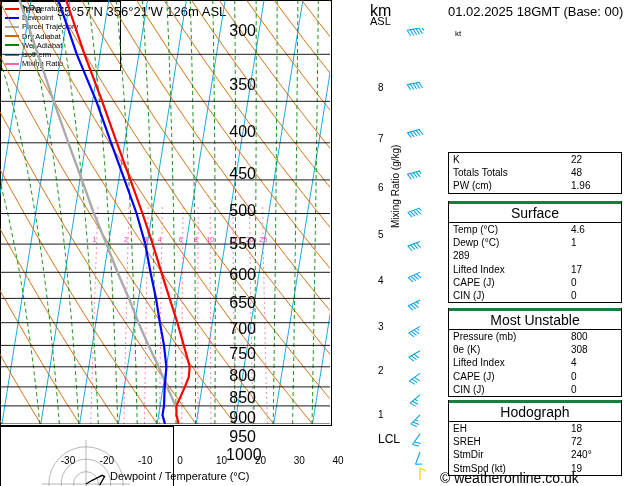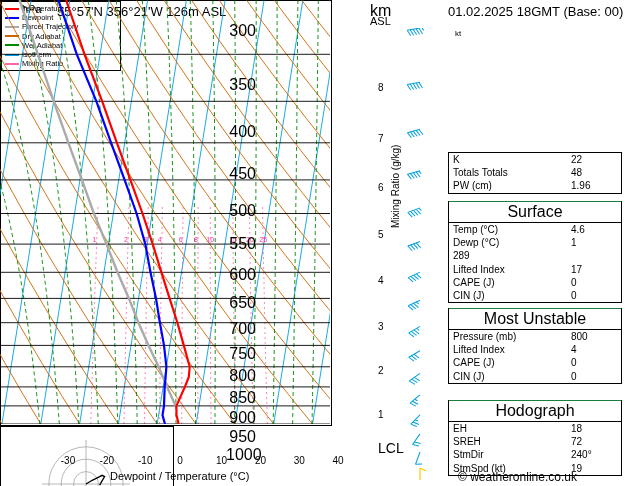--- a/index.html
+++ b/index.html
@@ -21,47 +21,47 @@
 
   .ylab{position:absolute;right:373px;font-size:16px;color:#000;text-align:right;width:30px;}
   .kmlab{position:absolute;left:378px;font-size:10px;color:#000;}
 
   .xlab{position:absolute;top:455px;font-size:10px;color:#000;width:40px;text-align:left;}
   .xtitle{left:110px;top:470px;font-size:11px;color:#000;}
 
   .mixlabel{left:390px;top:228px;font-size:10px;color:#000;
             transform:rotate(-90deg);transform-origin:0 0;white-space:nowrap;}
 
-  .lcl{left:378px;top:432px;font-size:14px;color:#000;margin-top:8px;}
+  .lcl{left:378px;top:432px;font-size:12px;color:#000;}
 
   
   #legend{left:228px;top:31px;width:112px;background:#fff;border:1px solid #000;padding:2px 3px;font-size:7.5px;line-height:9.2px;}
   #legend .row{display:flex;align-items:center;}
   #legend .sw{width:14px;height:2px;margin-right:3px;flex:0 0 14px;}
 
   
   #barbs{left:404px;top:28px;width:34px;height:452px;}
 
   
   #hodo{left:448px;top:26px;width:172px;height:116px;border:1px solid #000;background:#fff;}
   .hodo-kt{left:455px;top:29px;font-size:8px;color:#000;}
 
   
   .tbl{position:absolute;left:448px;width:172px;border:1px solid #000;border-top:none;background:#fff;
        font-size:10px;color:#000;}
-  .tbl .hdrrow{text-align:center;border-top:1px solid #15803d;border-bottom:1px solid #000;font-size:16px;padding:1px 0;}
+  .tbl .hdrrow{text-align:center;border-top:3px solid #15803d;border-bottom:1px solid #000;font-size:14px;padding:1px 0;}
   .tbl .r{display:flex;padding:0 4px;line-height:13.2px;}
   .tbl .r .k{flex:1 1 auto;}
   .tbl .r .v{flex:0 0 46px;text-align:left;}
   .tbl.first{top:152px;border-top:1px solid #000;}
   .tbl.t2{top:201px;}
   .tbl.t3{top:308px;}
   .tbl.t4{top:400px;}
 
-  .copy{left:458px;top:470px;font-size:12px;color:#000;}
+  .copy{left:440px;top:470px;font-size:14px;color:#000;}
 </style>
 </head>
 <body>
 
 <div id="root">
 
   <div class="abs hdr-unit">hPa</div>
   <div class="abs hdr-coords">55°57'N  356°21'W  126m ASL</div>
   <div class="abs hdr-km">km</div>
   <div class="abs hdr-asl">ASL</div>
@@ -436,20 +436,24 @@
   </div>
 
   <div class="tbl t3" id="tbl-mu">
     <div class="hdrrow">Most Unstable</div>
     <div id="mu-rows">
         <div class="r">
           <span class="k">Pressure (mb)</span>
           <span class="v">800</span>
         </div>
         <div class="r">
+          <span class="k">θe (K)</span>
+          <span class="v">308</span>
+        </div>
+        <div class="r">
           <span class="k">Lifted Index</span>
           <span class="v">4</span>
         </div>
         <div class="r">
           <span class="k">CAPE (J)</span>
           <span class="v">0</span>
         </div>
         <div class="r">
           <span class="k">CIN (J)</span>
           <span class="v">0</span>

